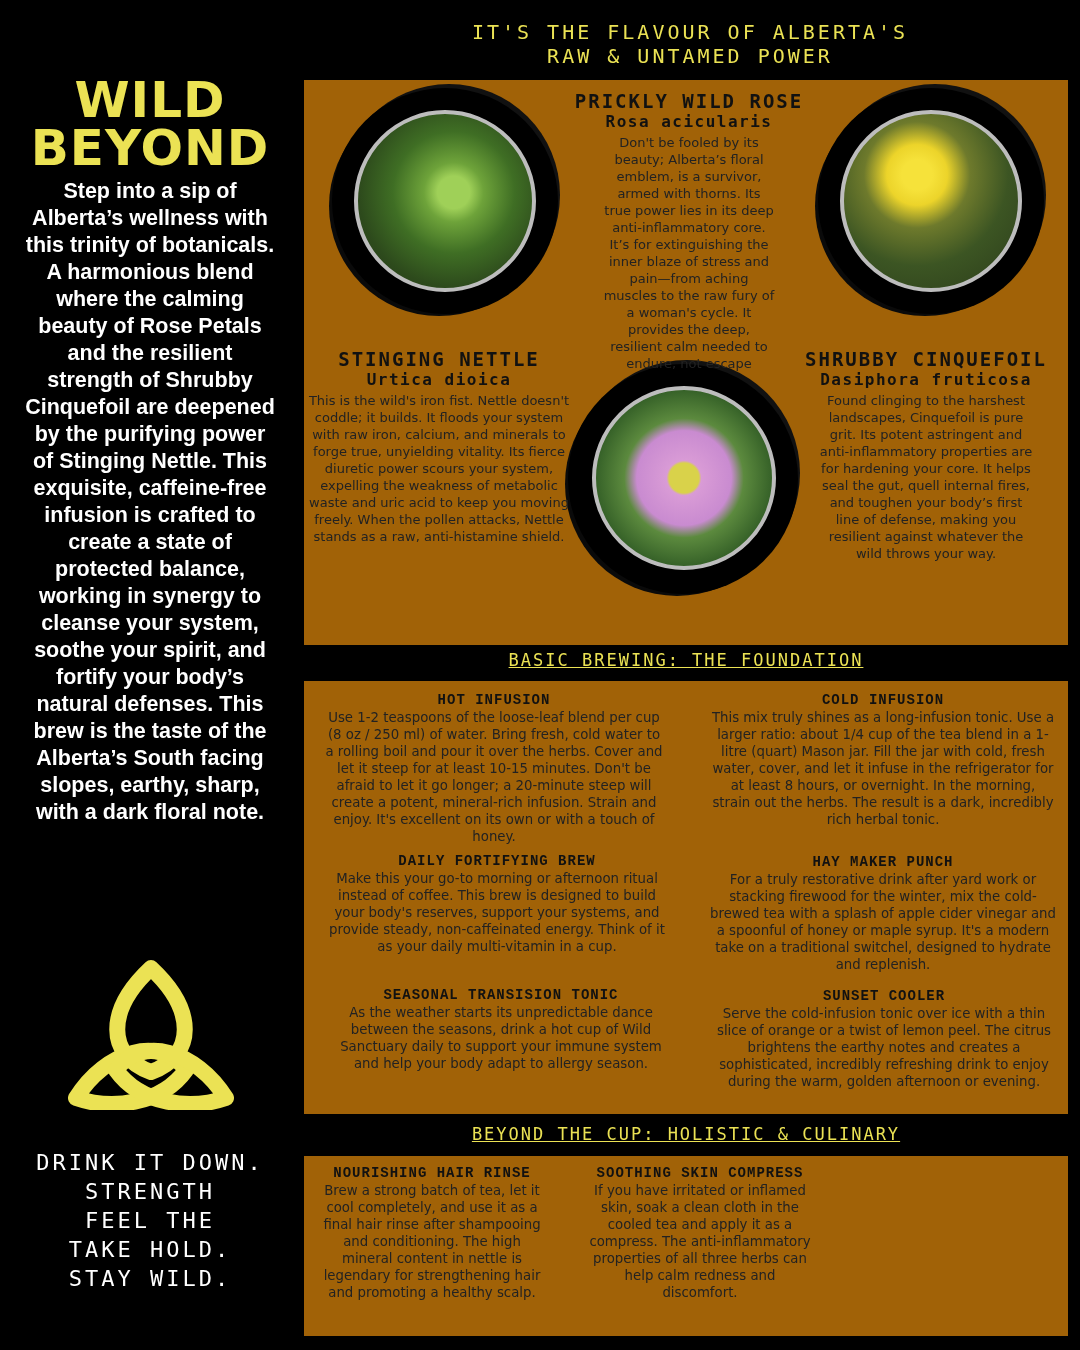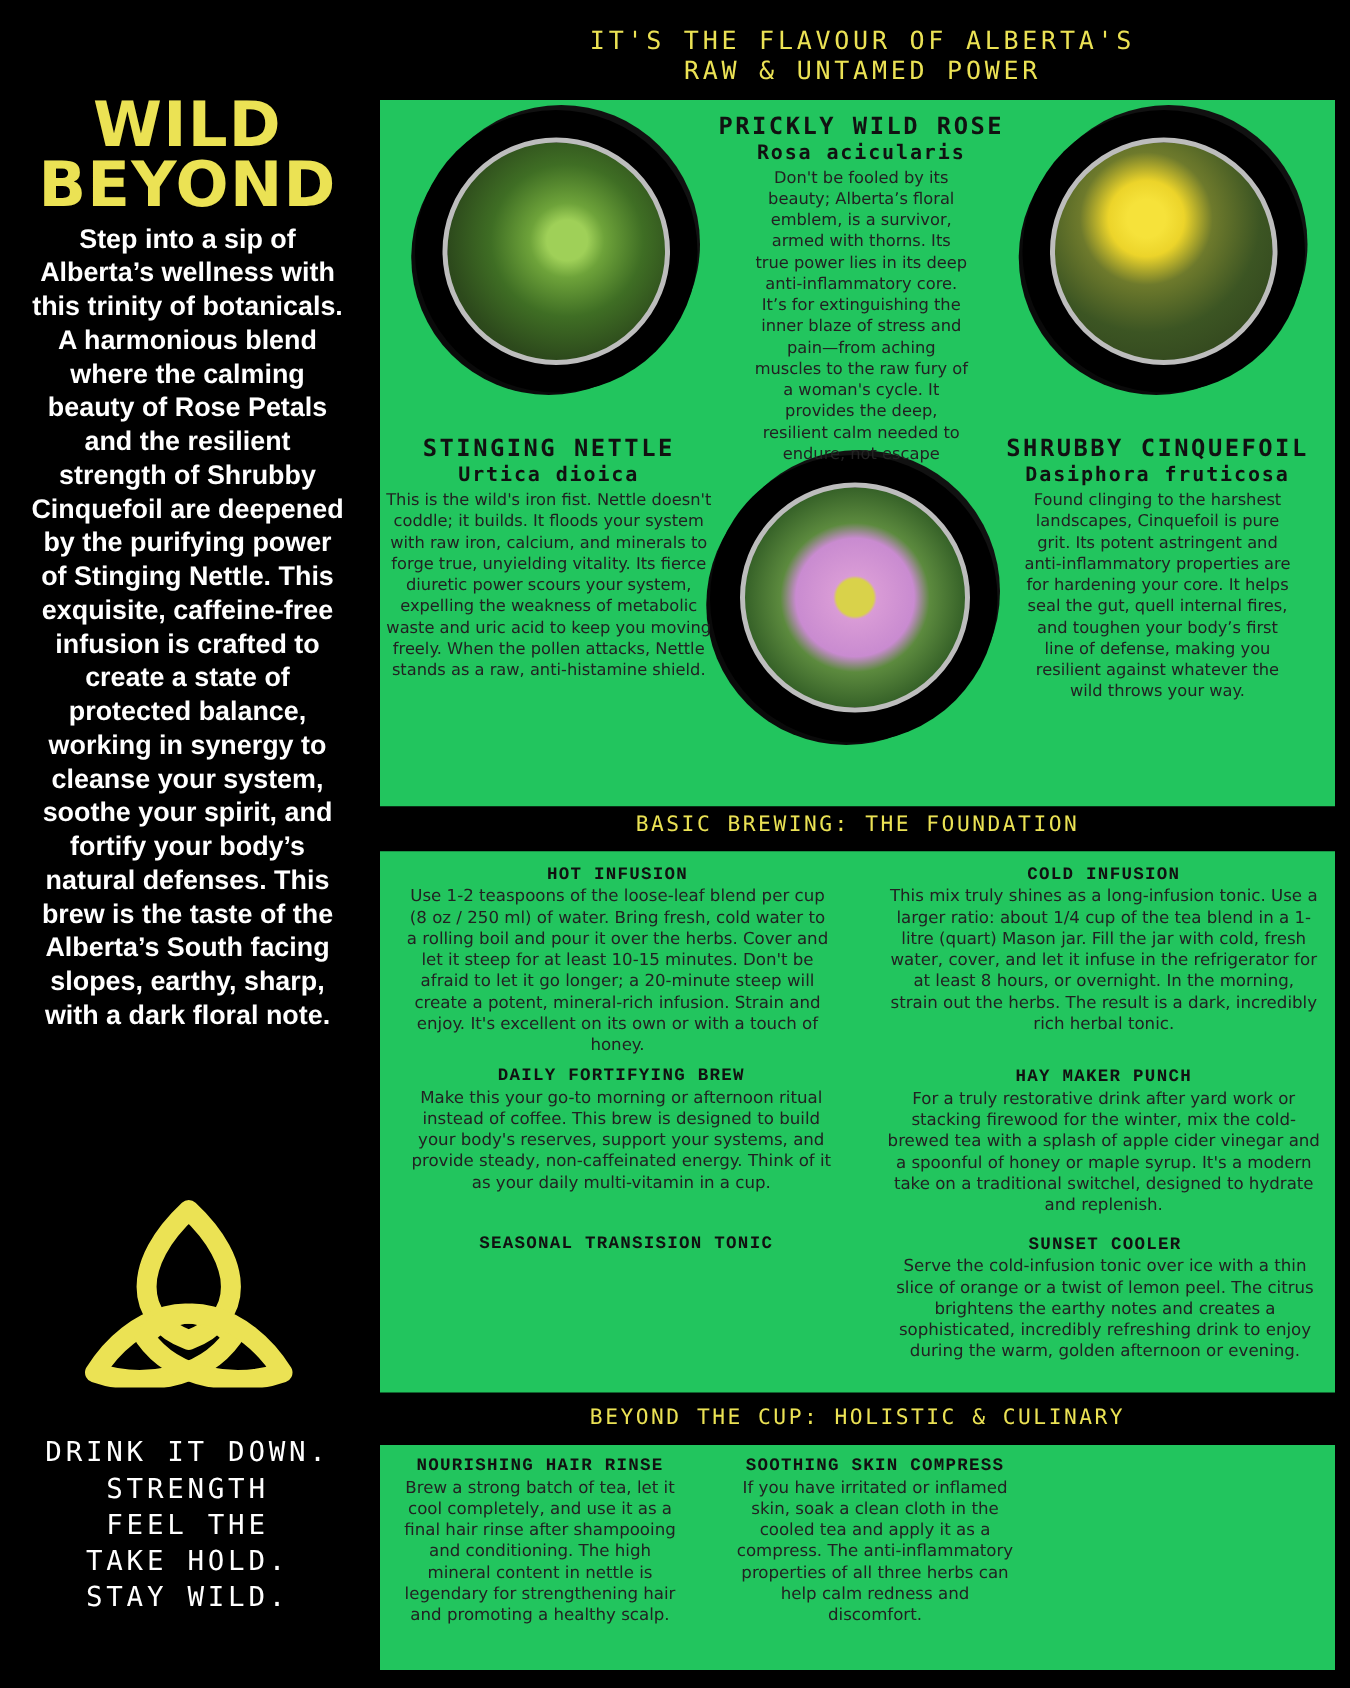--- a/index.html
+++ b/index.html
@@ -17,27 +17,27 @@
   .slogan { position: absolute; top: 1148px; left: 0; width: 300px; text-align: center; color: #fff;
     font-family: "DejaVu Sans Mono", monospace; font-size: 22px; line-height: 29px; letter-spacing: 3px; }
   .slogan span { display: block; }
 
   
   .top-heading { position: absolute; top: 20px; left: 400px; width: 580px; text-align: center;
     color: #ebe254; font-family: "DejaVu Sans Mono", monospace; font-size: 20px; line-height: 24px; letter-spacing: 3px; }
   .top-heading span { display: block; }
 
   
-  .panel { position: absolute; background: #22c55e; left: 304px; width: 764px; }
+  .panel { position: absolute; background: #a16207; left: 304px; width: 764px; }
   .panel-herbs { top: 80px; height: 565px; }
   .panel-brew { top: 681px; height: 433px; }
   .panel-beyond { top: 1156px; height: 180px; }
 
   .section-bar { position: absolute; left: 304px; width: 764px; text-align: center;
-    color: #ebe254; font-family: "DejaVu Sans Mono", monospace; font-size: 17px; letter-spacing: 2px; }
+    color: #ebe254; font-family: "DejaVu Sans Mono", monospace; font-size: 17px; letter-spacing: 2px; text-decoration: underline; }
   .bar-brew { top: 650px; }
   .bar-beyond { top: 1124px; }
   .splash { position: absolute; border-radius: 50%; background: #000;
     box-shadow: 0 0 0 6px #000, 4px -6px 0 4px #111, -6px 5px 0 3px #0a0a0a; }
   .photo { position: absolute; border-radius: 50%; border: 4px solid #bdbdbd; overflow: hidden; }
   .photo-nettle { background: radial-gradient(circle at 55% 45%, #9fd058 0 12%, #6ea33a 22%, #3f6e24 45%, #2d4a1c 70%, #223617 100%); }
   .photo-cinque { background: radial-gradient(circle at 42% 35%, #f6e23a 0 10%, #ecd42a 20%, #6e7a2c 35%, #3c5523 60%, #2b3c1a 100%); }
   .photo-rose { background: radial-gradient(circle at 50% 50%, #d9d24a 0 12%, #d99bd6 14%, #c98bd0 38%, #5c8a3e 48%, #2f5a24 75%, #1f3a18 100%); }
 
   .herb-block { position: absolute; text-align: center; }
@@ -126,20 +126,21 @@
   <div class="recipe" style="left:20px; top:171px; width:346px;">
     <div class="recipe-title">DAILY FORTIFYING BREW</div>
     <p class="recipe-body">Make this your go-to morning or afternoon ritual instead of coffee. This brew is designed to build your body's reserves, support your systems, and provide steady, non-caffeinated energy. Think of it as your daily multi-vitamin in a cup.</p>
   </div>
   <div class="recipe" style="left:406px; top:172px; width:346px;">
     <div class="recipe-title">HAY MAKER PUNCH</div>
     <p class="recipe-body">For a truly restorative drink after yard work or stacking firewood for the winter, mix the cold-brewed tea with a splash of apple cider vinegar and a spoonful of honey or maple syrup. It's a modern take on a traditional switchel, designed to hydrate and replenish.</p>
   </div>
   <div class="recipe" style="left:34px; top:305px; width:326px;">
     <div class="recipe-title">SEASONAL TRANSISION TONIC</div>
+    <p class="recipe-body">As the weather starts its unpredictable dance between the seasons, drink a hot cup of Wild Sanctuary daily to support your immune system and help your body adapt to allergy season.</p>
   </div>
   <div class="recipe" style="left:410px; top:306px; width:340px;">
     <div class="recipe-title">SUNSET COOLER</div>
     <p class="recipe-body">Serve the cold-infusion tonic over ice with a thin slice of orange or a twist of lemon peel. The citrus brightens the earthy notes and creates a sophisticated, incredibly refreshing drink to enjoy during the warm, golden afternoon or evening.</p>
   </div>
 </div>
 
 <div class="section-bar bar-beyond">BEYOND THE CUP: HOLISTIC &amp; CULINARY</div>
 
 <div class="panel panel-beyond">

